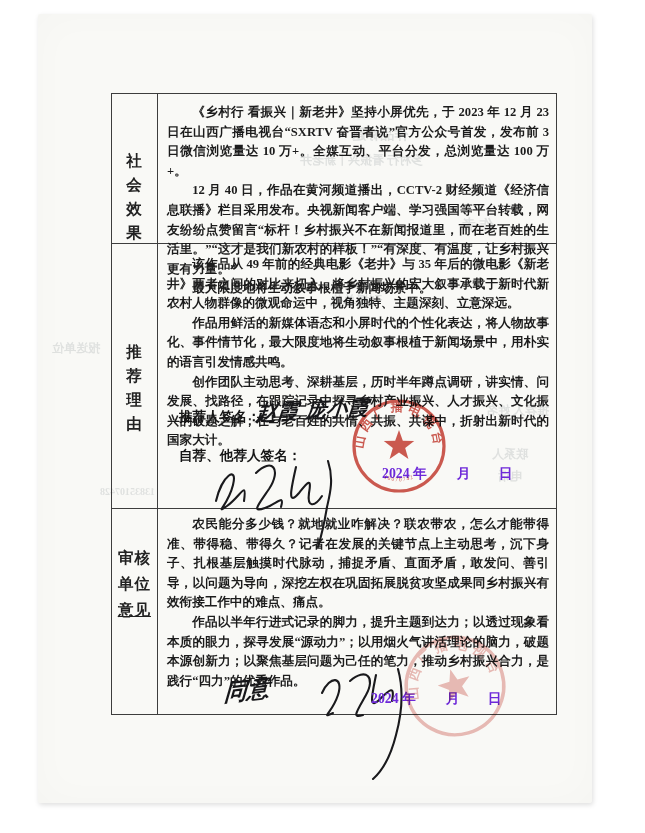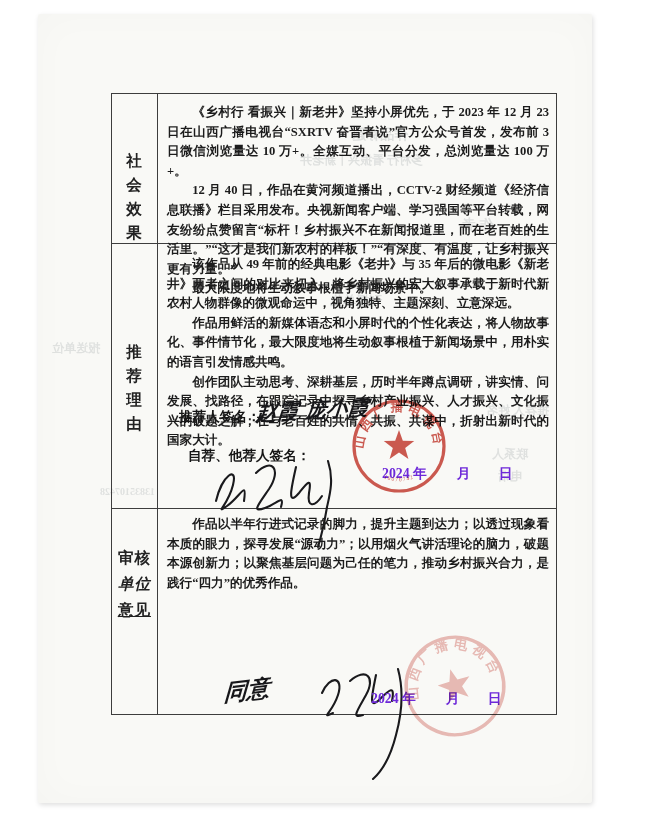--- a/index.html
+++ b/index.html
@@ -105,40 +105,41 @@
       <span class="lchar">由</span>
     </div>
     <div class="content-cell rb">
       <div class="para-box" style="padding-top:11px;">
         <p>该作品从 49 年前的经典电影《老井》与 35 年后的微电影《新老井》两者之间的对比来切入，将乡村振兴的宏大叙事承载于新时代新农村人物群像的微观命运中，视角独特、主题深刻、立意深远。</p>
         <p>作品用鲜活的新媒体语态和小屏时代的个性化表达，将人物故事化、事件情节化，最大限度地将生动叙事根植于新闻场景中，用朴实的语言引发情感共鸣。</p>
         <p>创作团队主动思考、深耕基层，历时半年蹲点调研，讲实情、问发展、找路径，在跟踪记录中探寻乡村产业振兴、人才振兴、文化振兴的破题之解；在与老百姓的共情、共振、共谋中，折射出新时代的国家大计。</p>
       </div>
       <span class="sig-label" style="left:21px;top:164px;">推荐人签名：</span>
       <span class="handwriting" style="left:98px;top:152px;font-size:21px;">赵霞  庞小霞</span>
-      <span class="sig-label" style="left:30px;top:203px;">自荐、他荐人签名：</span>
+      <span class="sig-label" style="left:21px;top:203px;">自荐、他荐人签名：</span>
 
       <svg class="ink-svg" style="left:48px;top:205px;" width="170" height="100" viewBox="0 0 170 100">
         <path d="M10,52 C16,26 32,16 27,36 C22,56 8,66 21,57 C35,47 41,30 38,52"></path>
         <path d="M50,24 C66,8 76,20 63,40 C52,56 45,64 59,59 C71,55 79,44 75,58"></path>
         <path d="M90,18 C85,40 81,58 93,44 C101,34 106,27 103,44 C101,58 108,59 116,47"></path>
         <path d="M122,12 C128,30 124,45 121,58 C118,76 115,88 112,98"></path>
       </svg>
       <div class="date-line" style="left:224px;top:221px;">
         <span>2024 年</span><span class="dm">月</span><span class="dd">日</span>
       </div>
     </div>
 
     <div class="label-cell" style="padding-top:36px;text-align:center;">
       <span class="lchar" style="line-height:26px;">审核</span>
-      <span class="lchar" style="line-height:26px;font-style:italic;">单位</span>
+      <span class="lchar" style="line-height:26px;">单位</span>
       <span class="lchar" style="line-height:26px;text-decoration:underline;">意见</span>
     </div>
     <div class="content-cell">
       <div class="para-box" style="padding-top:6px;">
+        <p>农民能分多少钱？就地就业咋解决？联农带农，怎么才能带得准、带得稳、带得久？记者在发展的关键节点上主动思考，沉下身子、扎根基层触摸时代脉动，捕捉矛盾、直面矛盾，敢发问、善引导，以问题为导向，深挖左权在巩固拓展脱贫攻坚成果同乡村振兴有效衔接工作中的难点、痛点。</p>
         <p>作品以半年行进式记录的脚力，提升主题到达力；以透过现象看本质的眼力，探寻发展“源动力”；以用烟火气讲活理论的脑力，破题本源创新力；以聚焦基层问题为己任的笔力，推动乡村振兴合力，是践行“四力”的优秀作品。</p>
       </div>
       <span class="handwriting" style="left:66px;top:166px;font-size:23px;transform:rotate(-7deg) skewX(-10deg);">同意</span>
 
       <svg class="ink-svg" style="left:152px;top:152px;" width="115" height="120" viewBox="0 0 115 120">
         <path d="M12,32 C20,14 34,15 28,34 C22,52 10,58 23,52"></path>
         <path d="M40,20 C56,6 66,16 56,34 C47,50 41,58 53,54"></path>
         <path d="M66,14 C62,34 58,50 70,38 C80,28 85,24 82,40"></path>
         <path d="M88,8 C94,30 92,52 86,74 C80,98 72,110 63,118"></path>
       </svg>

